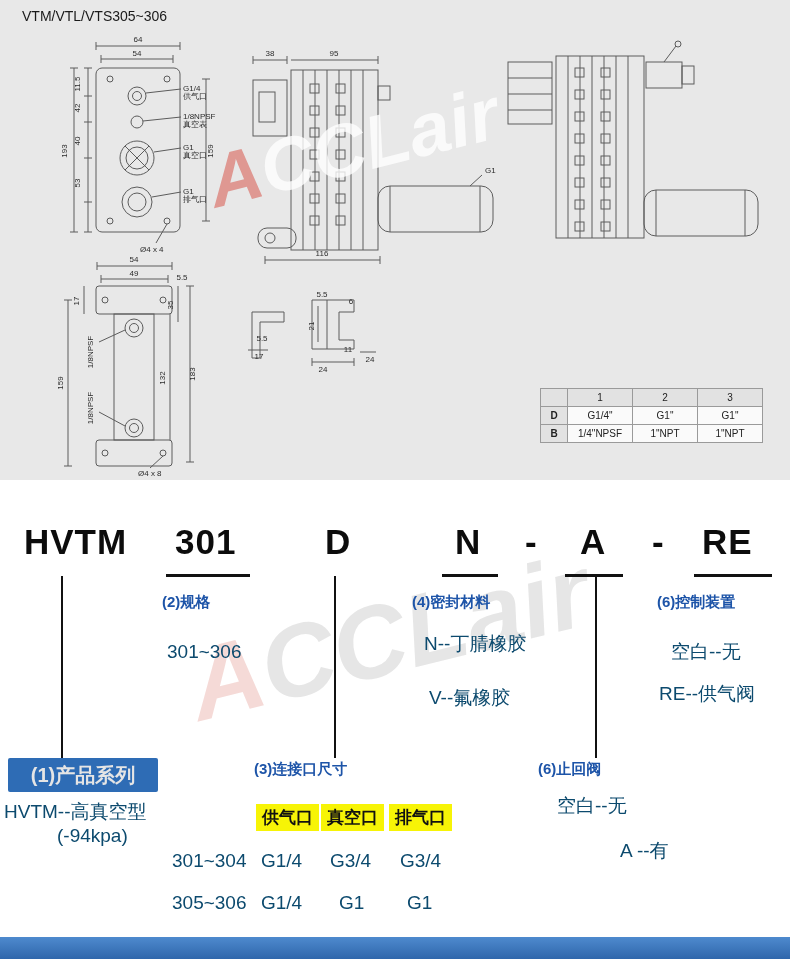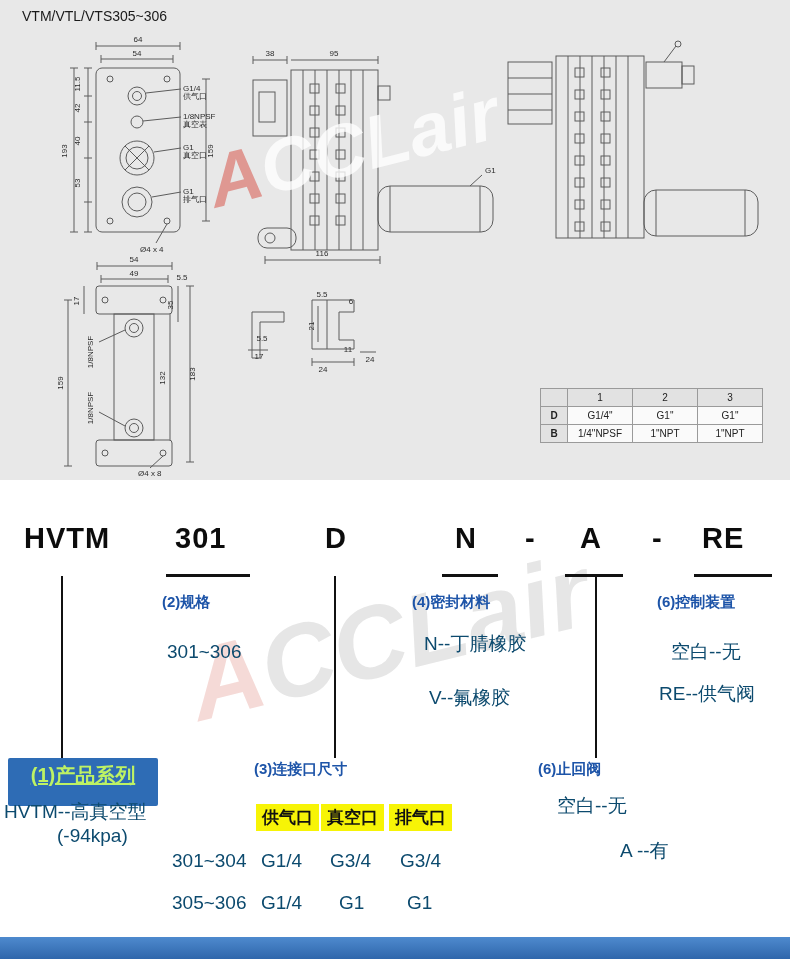--- a/index.html
+++ b/index.html
@@ -17,27 +17,27 @@
   .size-table tr.hdr td{background:#e2e2e2;}
   
   .wm{position:absolute;font-style:italic;font-weight:bold;white-space:nowrap;pointer-events:none;}
   .wm-top{left:205px;top:105px;font-size:74px;transform:rotate(-14deg);}
   .wm-top .wm-a{color:rgba(213,72,60,0.50);}
   .wm-top .wm-rest{color:rgba(255,255,255,0.78);}
   .wm-bottom{left:185px;top:580px;font-size:102px;transform:rotate(-14deg);}
   .wm-bottom .wm-a{color:rgba(210,85,75,0.22);}
   .wm-bottom .wm-rest{color:rgba(130,130,130,0.20);}
   
-  .seg{position:absolute;font-size:29px;font-weight:bold;color:#0c0c0c;letter-spacing:1px;}
+  .seg{position:absolute;font-size:35px;font-weight:bold;color:#0c0c0c;letter-spacing:1px;}
   .uline{position:absolute;height:3px;background:#111;}
   .vline{position:absolute;width:2px;background:#111;}
   .co-title{position:absolute;font-size:15px;font-weight:bold;color:#1d54a8;white-space:nowrap;}
   .co-item{position:absolute;font-size:19px;color:#0c4a6e;white-space:nowrap;}
-  .series-box{position:absolute;left:8px;top:758px;width:150px;height:48px;background:#2e6cb5;color:#bef264;
-              font-size:20px;font-weight:bold;text-align:center;line-height:34px;border-radius:2px;text-decoration:underline;}
+  .series-box{position:absolute;left:8px;top:758px;width:150px;height:34px;background:#2e6cb5;color:#e5e5e5;
+              font-size:20px;font-weight:bold;text-align:center;line-height:34px;border-radius:2px;}
   .ytag{position:absolute;top:804px;background:#f7f406;color:#111;font-size:17px;font-weight:bold;padding:2px 6px;}
   .footer-bar{position:absolute;left:0;top:937px;width:790px;height:22px;background:linear-gradient(180deg,#4e8ace,#2f66ab);}
 </style>
 </head>
 <body>
 
 <div id="page">
 
   <section class="draw-area">
     <div class="draw-title">VTM/VTL/VTS305~306</div>

